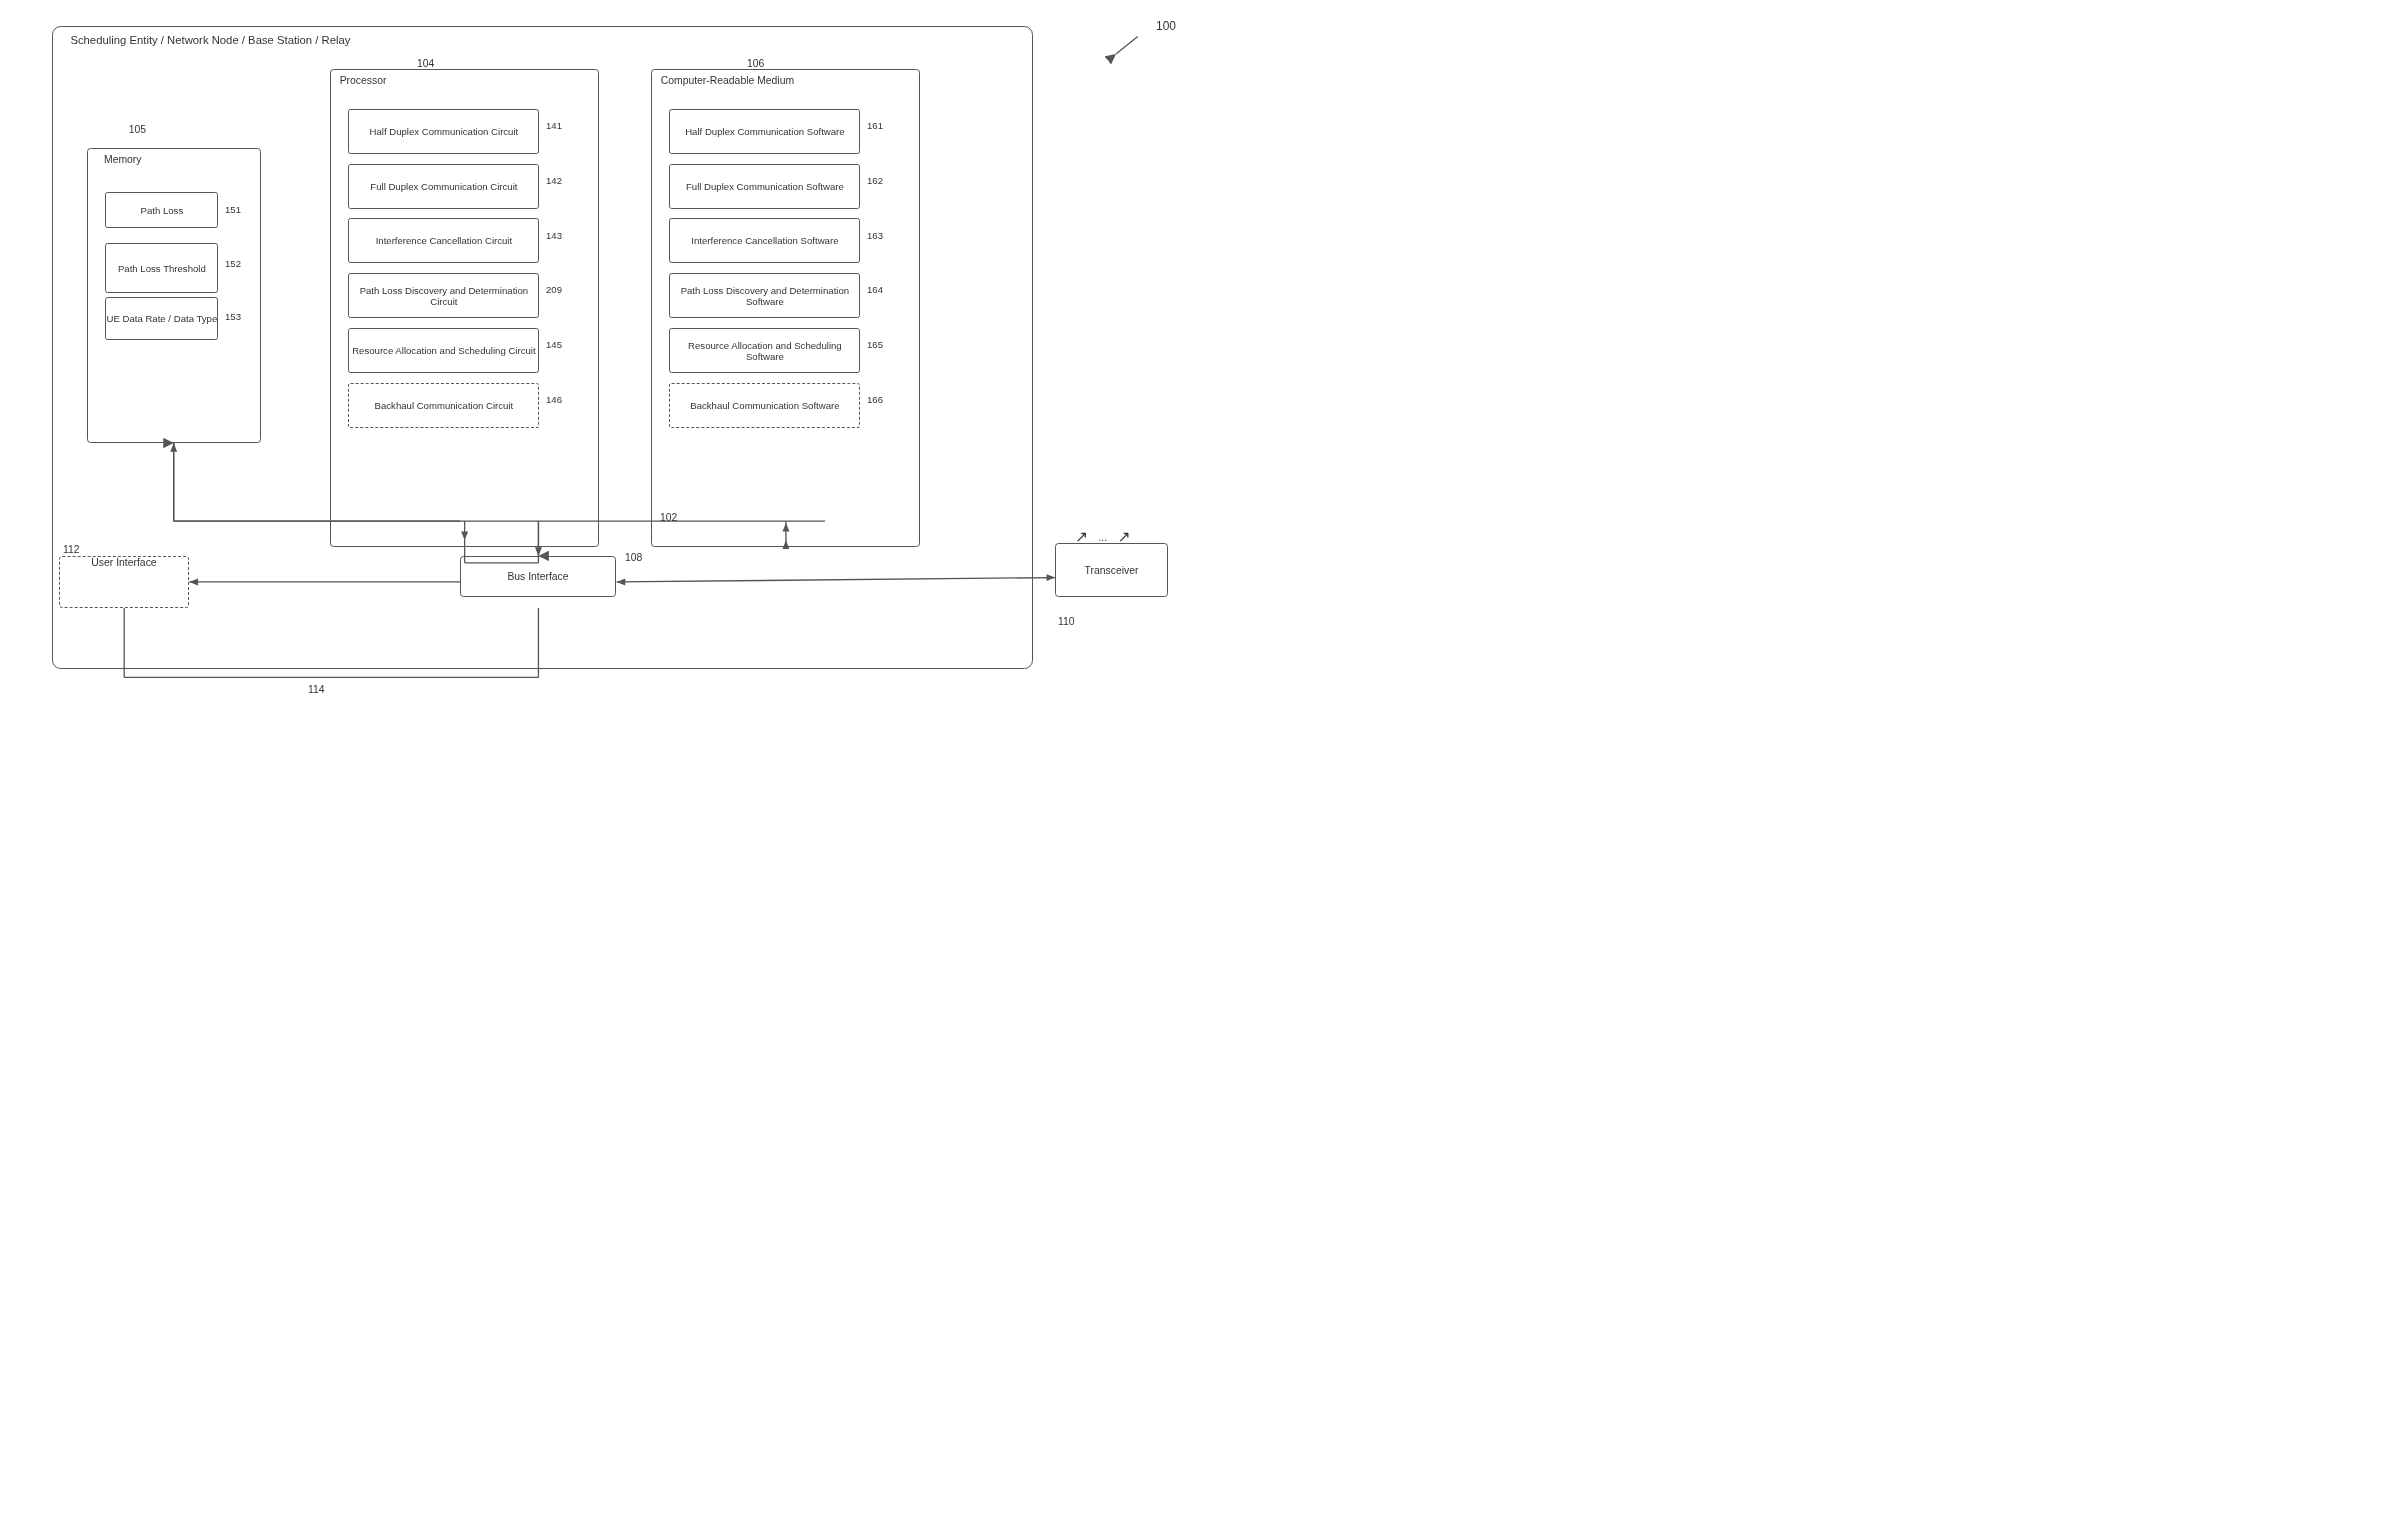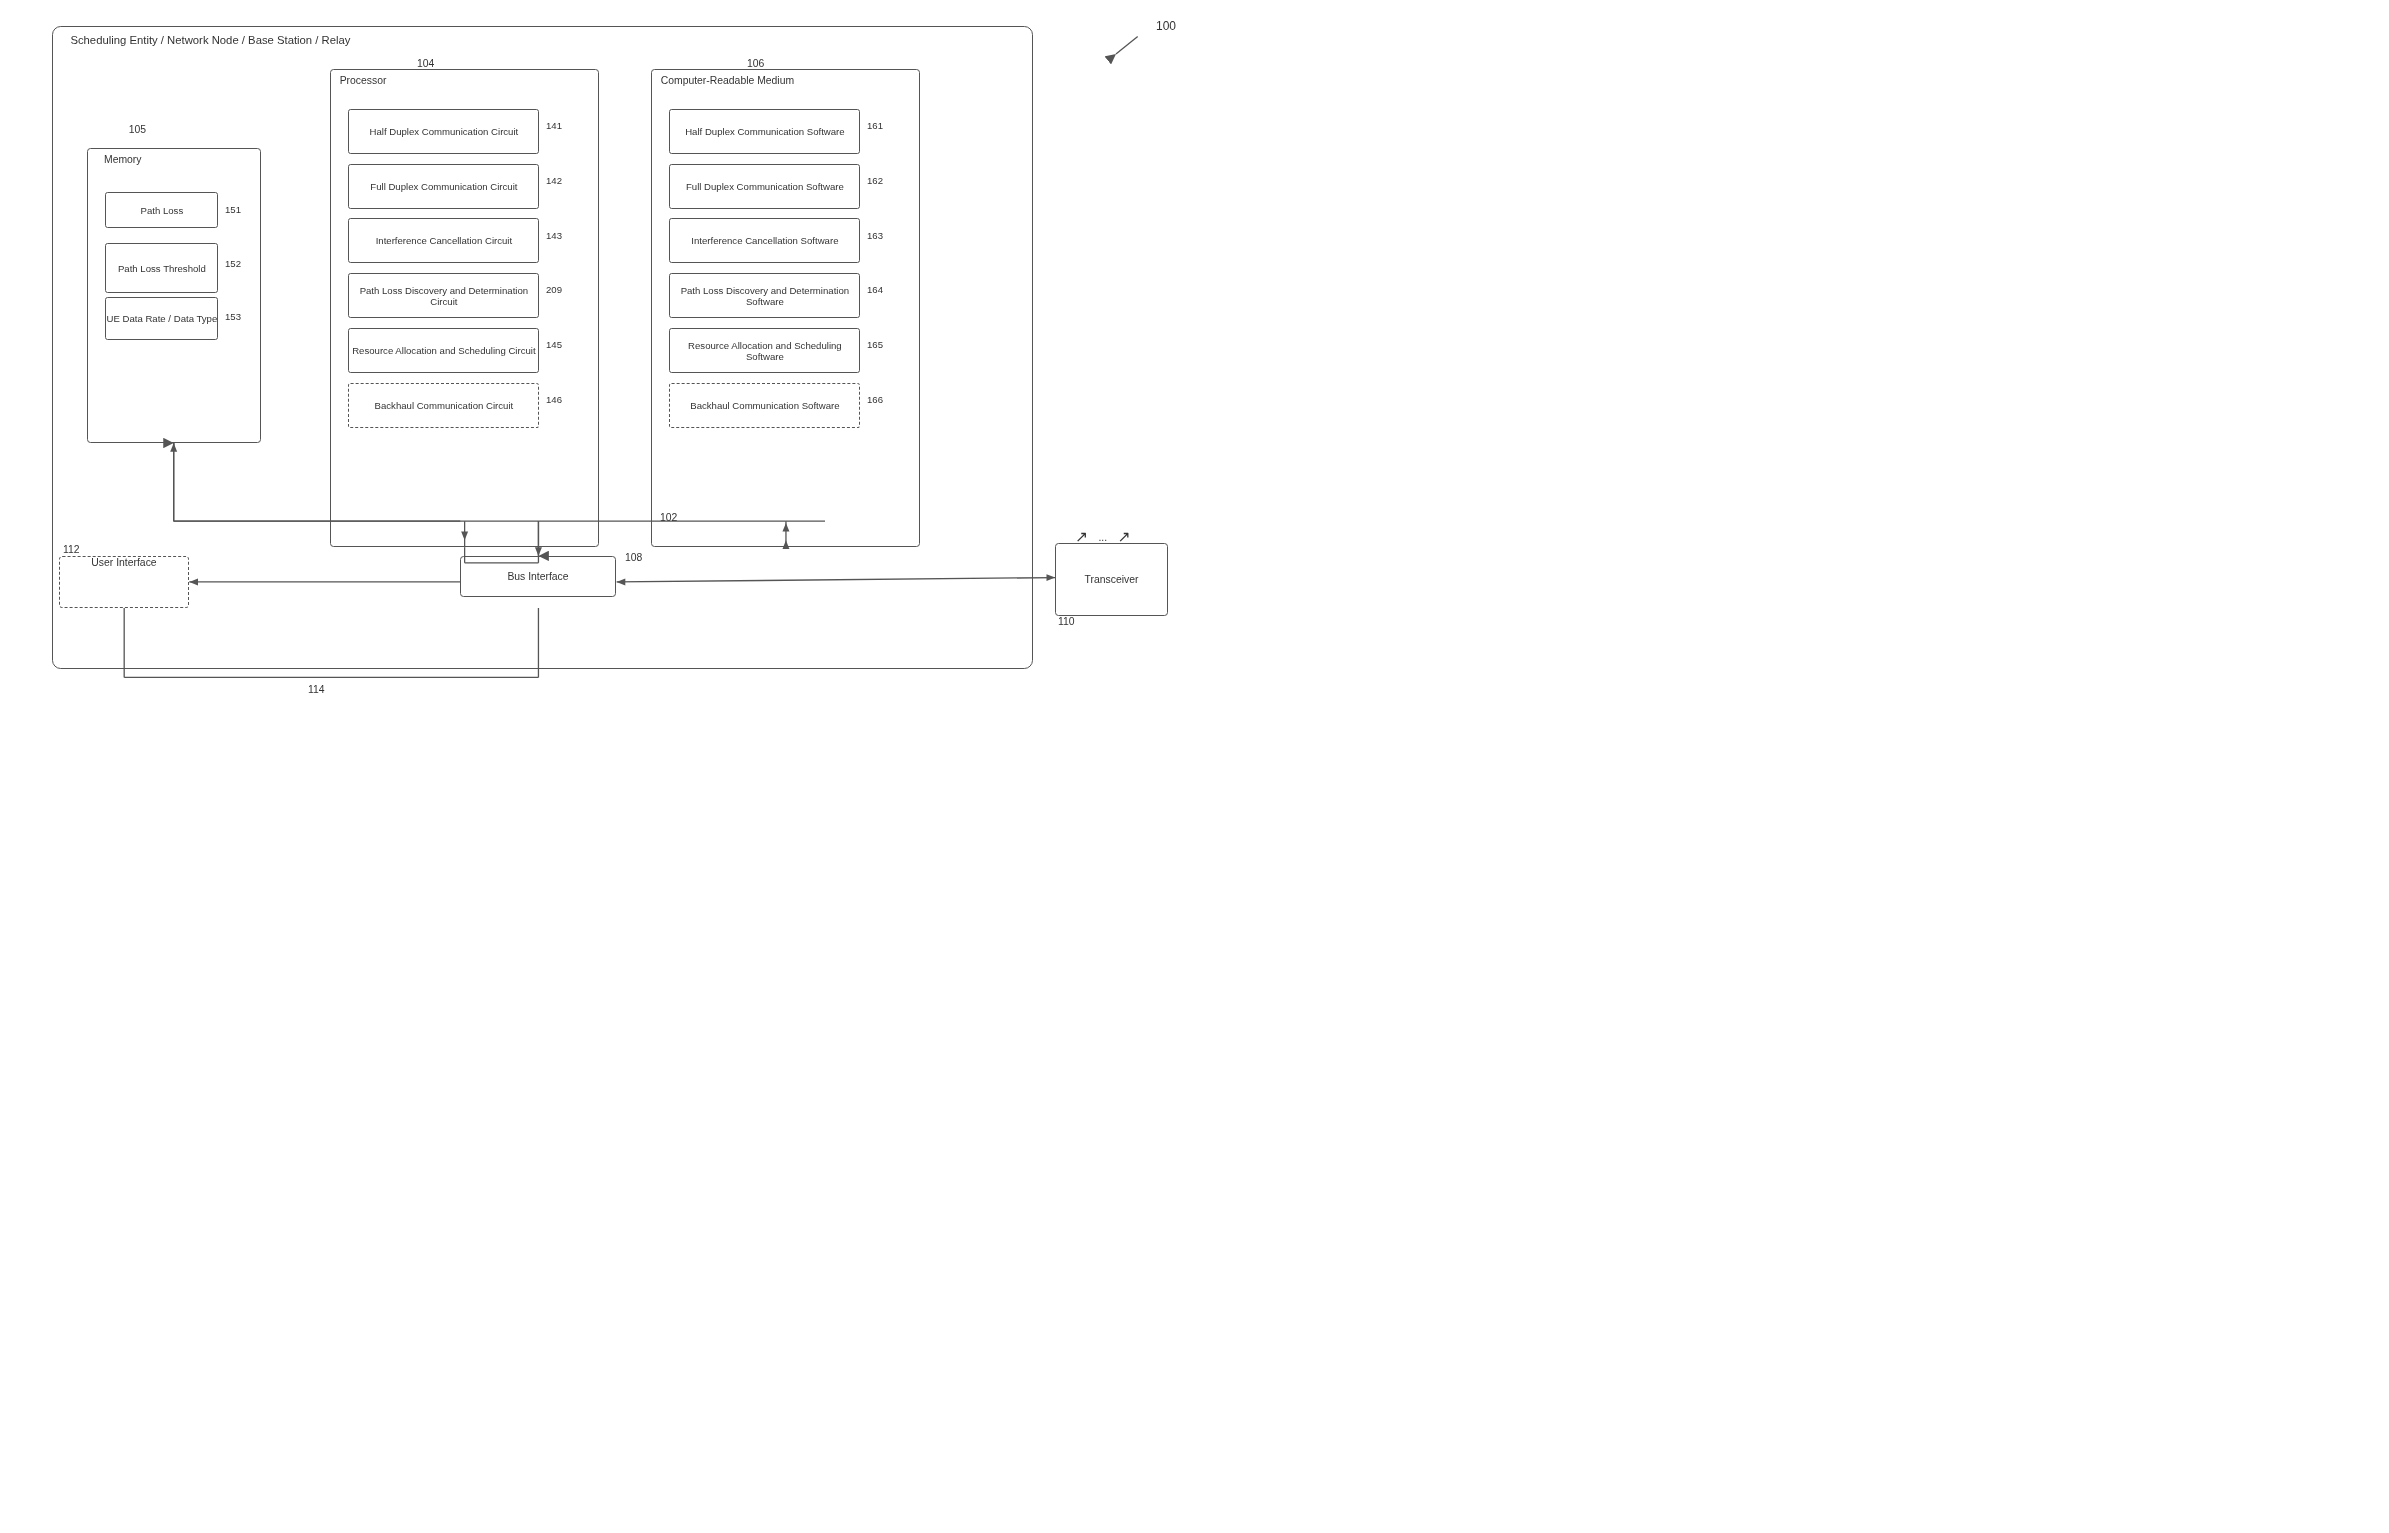--- a/index.html
+++ b/index.html
@@ -175,21 +175,21 @@
       color: #333;
       background: #fff;
     }
 
     
     .trans-box {
       position: absolute;
       top: 543px;
       left: 1055px;
       width: 113px;
-      height: 73px;
+      height: 54px;
       border: 1.3px solid #555;
       border-radius: 3.5px;
       display: flex;
       flex-direction: column;
       align-items: center;
       justify-content: center;
       font-size: 10.4px;
       color: #333;
       background: #fff;
     }

